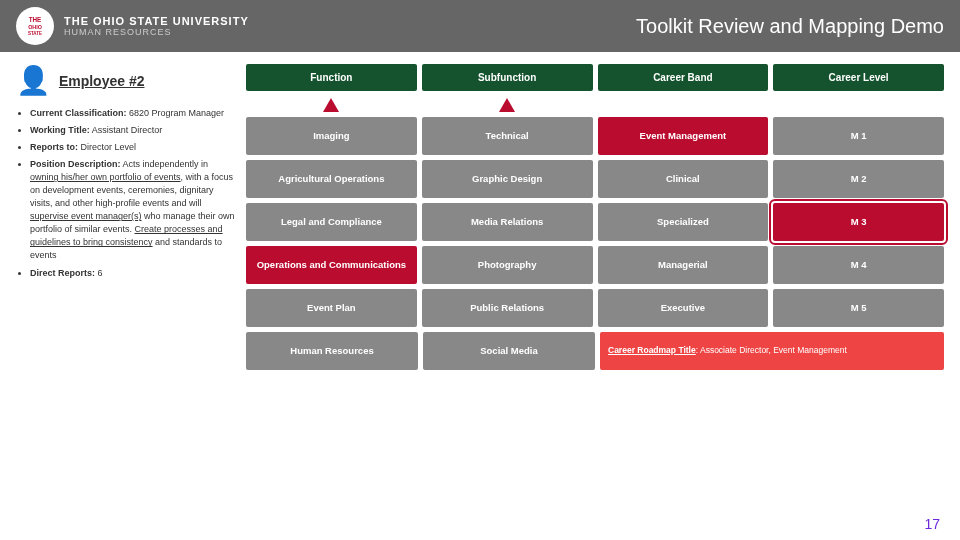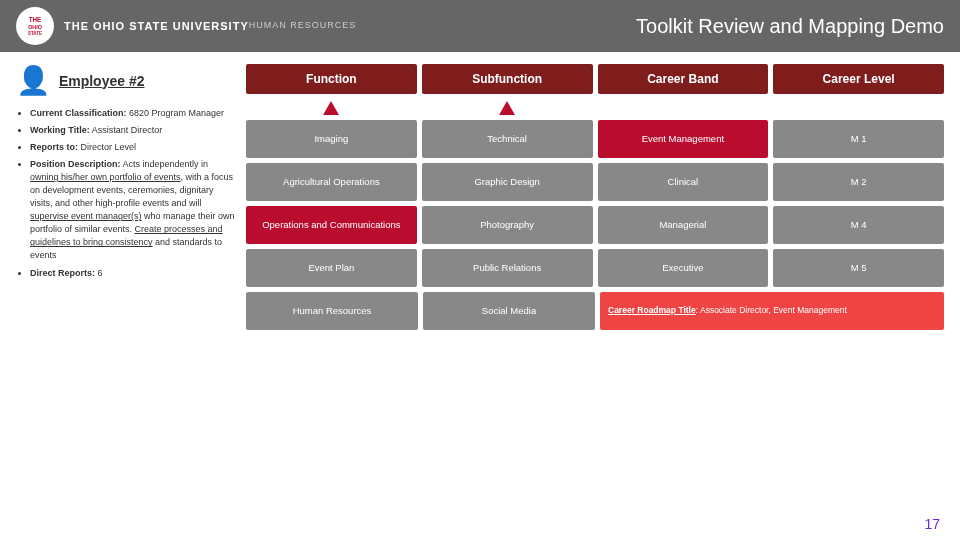--- a/index.html
+++ b/index.html
@@ -33,20 +33,21 @@
       display: flex;
       align-items: center;
       justify-content: center;
       font-size: 9px;
       font-weight: bold;
       color: #ba0c2f;
       flex-shrink: 0;
     }
     .header-title-block {
       display: flex;
+      flex-direction: column;
     }
     .header-university {
       color: #fff;
       font-size: 11px;
       font-weight: bold;
       letter-spacing: 1px;
       text-transform: uppercase;
     }
     .header-dept {
       color: #ccc;
@@ -116,24 +117,24 @@
       flex-direction: column;
       padding-top: 4px;
     }
     .col-headers {
       display: flex;
       gap: 5px;
       margin-bottom: 6px;
     }
     .col-header {
       flex: 1;
-      background: #7f1d1d;
+      background: #14532d;
       color: #fff;
       text-align: center;
-      font-size: 12px;
+      font-size: 10px;
       font-weight: bold;
       padding: 8px 4px;
       border-radius: 2px;
     }
     .arrow-row {
       display: flex;
       gap: 5px;
       margin-bottom: 4px;
       height: 16px;
     }
@@ -165,20 +166,21 @@
       padding: 6px 4px;
       text-align: center;
       font-size: 9.5px;
       color: #fff;
       border-radius: 2px;
       display: flex;
       align-items: center;
       justify-content: center;
       line-height: 1.3;
       min-height: 38px;
+      font-weight: bold;
     }
     .cell-gray { background: #888; }
     .cell-red { background: #ba0c2f; }
 
     
     .roadmap-cell {
       flex: 2;
       padding: 6px 8px;
       font-size: 8.5px;
       color: #fff;
@@ -289,20 +291,26 @@
         <div class="cell cell-gray">M 1</div>
       </div>
 
       <div class="grid-row">
         <div class="cell cell-gray">Agricultural Operations</div>
         <div class="cell cell-gray">Graphic Design</div>
         <div class="cell cell-gray">Clinical</div>
         <div class="cell cell-gray">M 2</div>
       </div>
 
+      <div class="grid-row">
+        <div class="cell cell-gray">Legal and Compliance</div>
+        <div class="cell cell-gray">Media Relations</div>
+        <div class="cell cell-gray">Specialized</div>
+        <div class="cell cell-red highlight-border" style="outline: 2px solid #ba0c2f; outline-offset: 2px;">M 3</div>
+      </div>
 
       <div class="grid-row">
         <div class="cell cell-red">Operations and Communications</div>
         <div class="cell cell-gray">Photography</div>
         <div class="cell cell-gray">Managerial</div>
         <div class="cell cell-gray">M 4</div>
       </div>
 
       <div class="grid-row">
         <div class="cell cell-gray">Event Plan</div>

